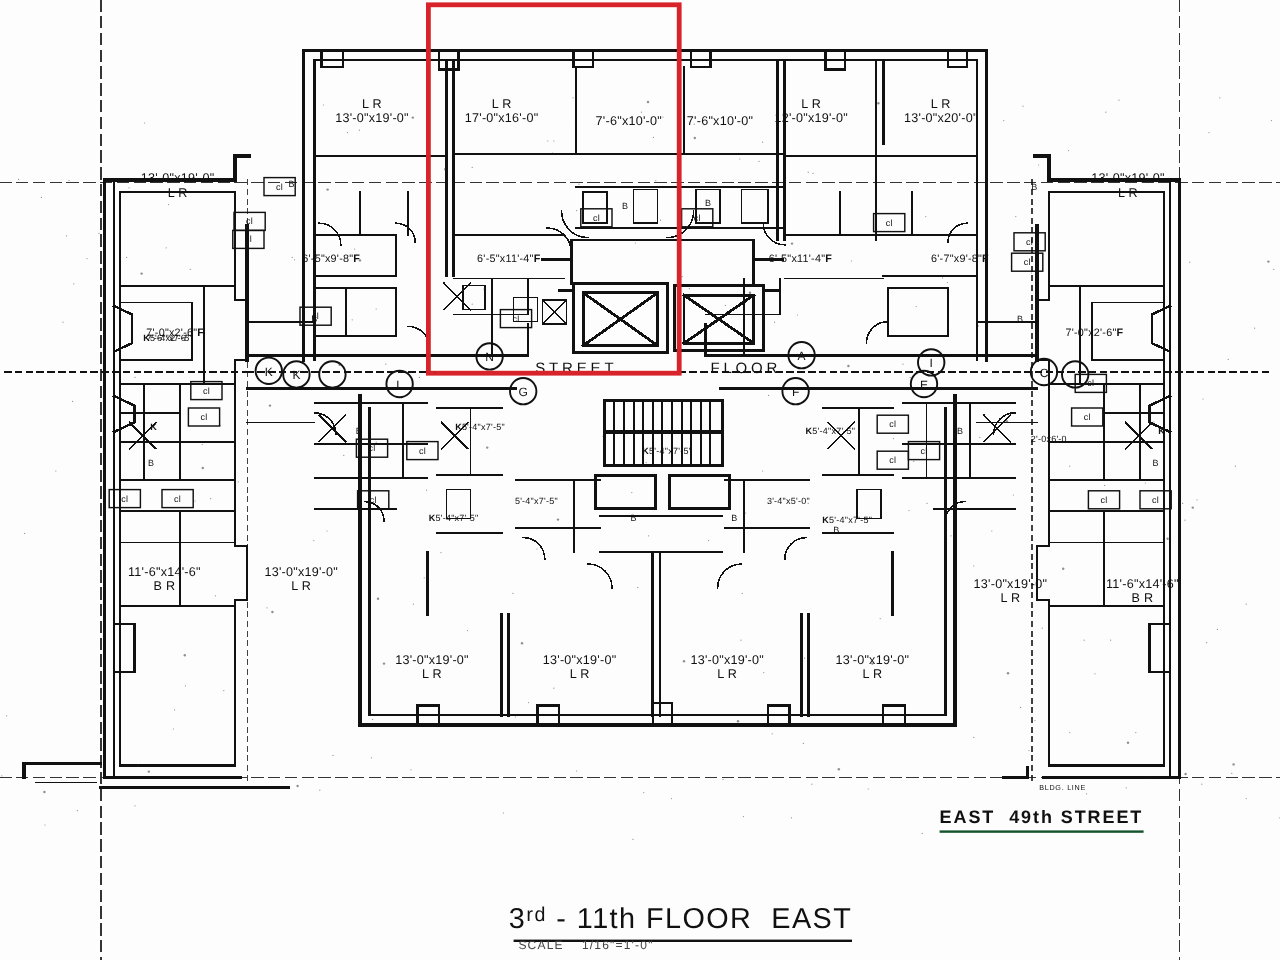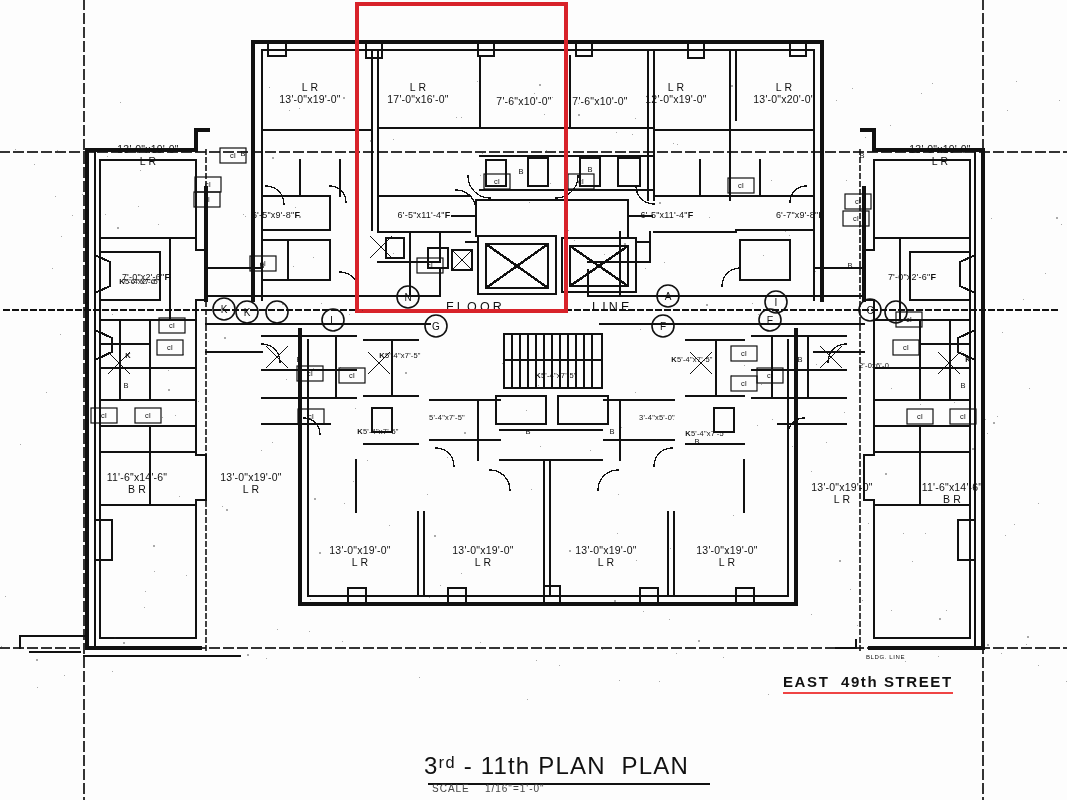--- a/index.html
+++ b/index.html
@@ -9,21 +9,21 @@
   #plan{position:absolute;left:0;top:0;}
   .lbl{position:absolute;font-family:"Liberation Sans",sans-serif;
        color:#111;white-space:pre;text-align:center;line-height:1.12;
        letter-spacing:.2px;}
   .rm{font-size:10.5px;}
   .rm b{font-weight:400;display:block;}
   .tiny{font-size:7.5px;}
   .mid{font-size:9px;}
   .hall{font-size:12.5px;letter-spacing:3.2px;}
   .street{font-size:15px;letter-spacing:1.6px;font-weight:600;
-          border-bottom:2px solid #ef4444;padding-bottom:1px;}
+          border-bottom:2px solid #14532d;padding-bottom:1px;}
   .bldgline{font-size:6px;letter-spacing:.6px;}
   .title{font-size:24px;letter-spacing:1.2px;font-weight:500;}
   .subtitle{font-size:10px;letter-spacing:1px;color:#444;}
   .titleunder{position:absolute;border-bottom:2.5px solid #111;}
   #redbox{position:absolute;border:4px solid #d8232a;box-sizing:border-box;}
   .noise{position:absolute;background:#222;border-radius:50%;opacity:.5;}
 </style>
 </head>
 <body>
 
@@ -495,28 +495,28 @@
       <div class="lbl tiny" style="left: 850px; top: 262px; transform: translateX(-50%);">B</div>
       <div class="lbl tiny" style="left: 126px; top: 382px; transform: translateX(-50%);">B</div>
       <div class="lbl tiny" style="left: 963px; top: 382px; transform: translateX(-50%);">B</div>
       <div class="lbl tiny" style="left: 299px; top: 356px; transform: translateX(-50%);">B</div>
       <div class="lbl tiny" style="left: 800px; top: 356px; transform: translateX(-50%);">B</div>
       <div class="lbl tiny" style="left: 528px; top: 428px; transform: translateX(-50%);">B</div>
       <div class="lbl tiny" style="left: 612px; top: 428px; transform: translateX(-50%);">B</div>
       <div class="lbl tiny" style="left: 697px; top: 438px; transform: translateX(-50%);">B</div>
     </div>
 
-  <div class="lbl hall" style="left:446px;top:300px;">FLOOR</div>
-  <div class="lbl hall" style="left:592px;top:300px;">LINE</div>
+  <div class="lbl hall" style="left:446px;top:300px;">STREET</div>
+  <div class="lbl hall" style="left:592px;top:300px;">FLOOR</div>
 
   <div class="lbl bldgline" style="left:866px;top:654px;">BLDG. LINE</div>
 
   <div class="lbl street" style="left:783px;top:674px;">EAST  49th STREET</div>
 
-  <div class="lbl title" style="left:424px;top:753px;">3ʳᵈ - 11th PLAN  PLAN</div>
+  <div class="lbl title" style="left:424px;top:753px;">3ʳᵈ - 11th FLOOR  EAST</div>
   <div class="titleunder" style="left:428px;top:783px;width:282px;"></div>
   <div class="lbl subtitle" style="left:432px;top:783px;">SCALE    1/16"=1'-0"</div>
 
   <div id="redbox" style="left: 355px; top: 2px; width: 213px; height: 311px; border-color: rgb(216, 35, 42);"></div>
 
 <div class="noise" style="left: 733.408px; top: 514.932px; width: 1px; height: 1px;"></div>
     <div class="noise" style="left: 272.17px; top: 157.068px; width: 2px; height: 2px;"></div>
     <div class="noise" style="left: 186.491px; top: 575.12px; width: 1px; height: 1px;"></div>
     <div class="noise" style="left: 972.417px; top: 447.74px; width: 2px; height: 2px;"></div>
     <div class="noise" style="left: 153.713px; top: 570.839px; width: 1px; height: 1px;"></div>

